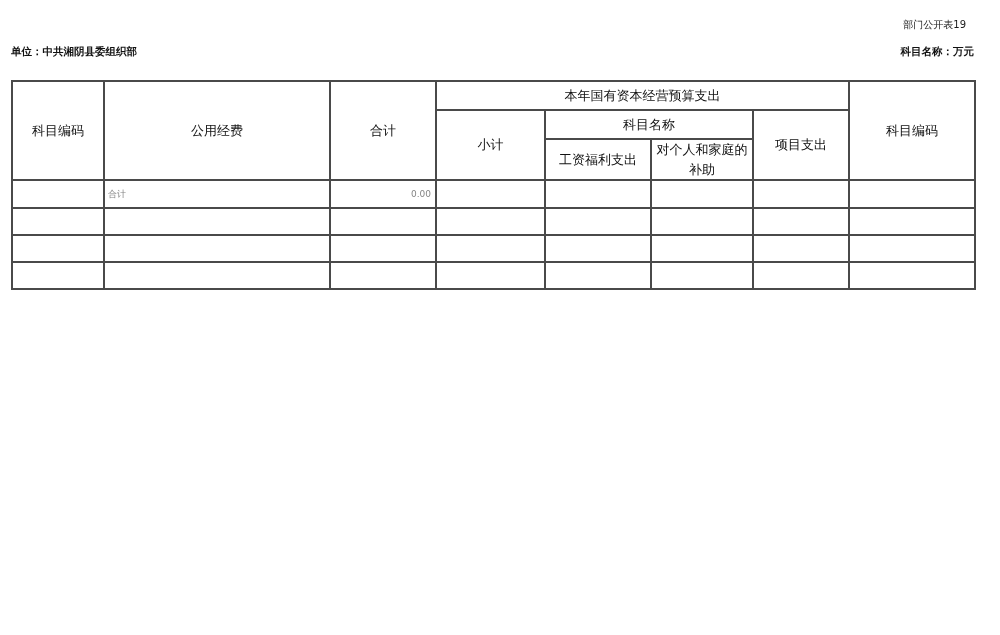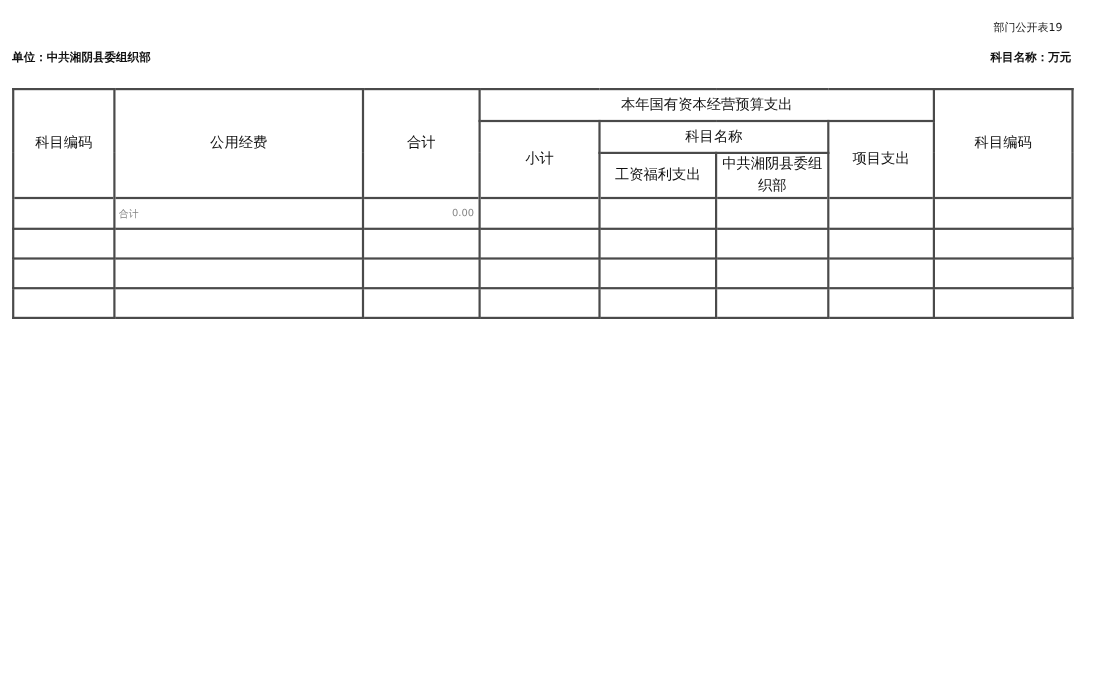--- a/index.html
+++ b/index.html
@@ -109,21 +109,21 @@
         <th colspan="4">本年国有资本经营预算支出</th>
         <th rowspan="3" class="hb">科目编码</th>
       </tr>
       <tr class="h2">
         <th rowspan="2" class="hb">小计</th>
         <th colspan="2">科目名称</th>
         <th rowspan="2" class="hb">项目支出</th>
       </tr>
       <tr class="h3">
         <th class="hb">工资福利支出</th>
-        <th class="hb">中共湘阴县委组织部</th>
+        <th class="hb">对个人和家庭的补助</th>
       </tr>
     </thead>
     <tbody>
       <tr>
         <td></td>
         <td class="al">合计</td>
         <td class="ar">0.00</td>
         <td></td>
         <td></td>
         <td></td>

